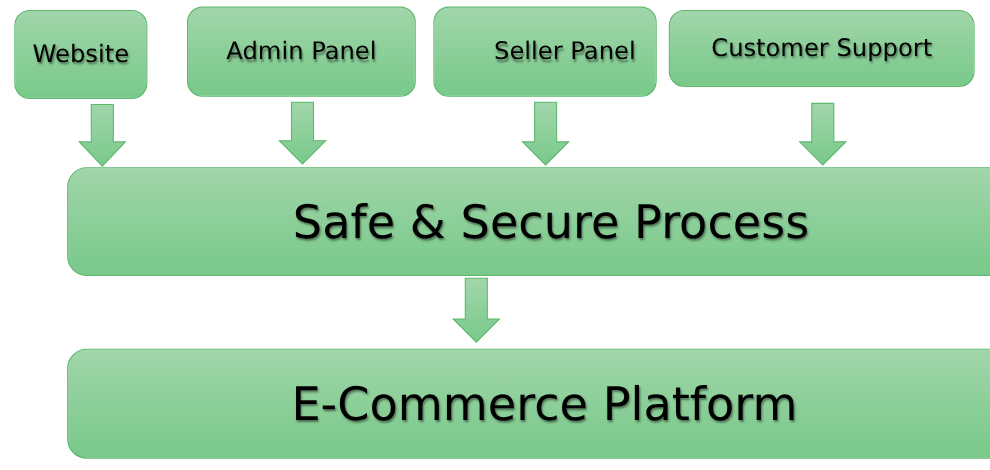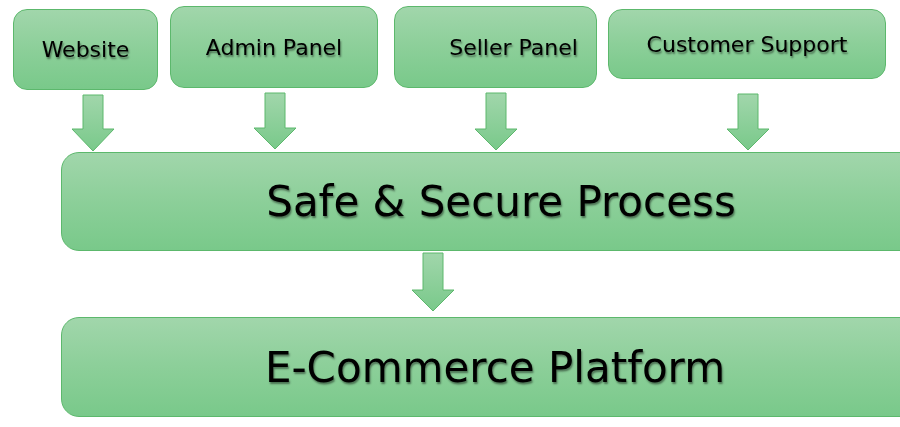--- a/index.html
+++ b/index.html
@@ -8,21 +8,21 @@
   .box {
     position:absolute; box-sizing:border-box;
     background:linear-gradient(to bottom, #a1d6ab 0%, #8ccf99 50%, #79c98a 100%);
     border:1.5px solid #5cb86c;
     display:flex; align-items:center; justify-content:center;
     color:#000;
     text-shadow: 1px 2px 2px rgba(0,0,0,0.45);
   }
   .small { border-radius:14px; font-size:22px; }
   .large { border-radius:18px; font-size:42px;margin-left:48px; }
-  #b-website  { left:13px;  top:9px;  width:145px; height:81px;text-align:center; }
+  #b-website  { left:13px;  top:9px;  width:121px; height:81px;text-align:center; }
   #b-admin    { left:170px; top:6px;  width:208px; height:82px; }
   #b-seller   { left:394px; top:6px;  width:203px; height:82px;padding-left:36px; }
   #b-customer { left:608px; top:9px;  width:278px; height:70px; }
   #b-process  { left:13px;  top:152px; width:880px; height:99px; }
   #b-platform { left:13px;  top:317px; width:868px; height:100px; }
   svg.arrows { position:absolute; left:0; top:0; width:900px; height:427px; pointer-events:none; }
 </style>
 </head>
 <body>
 

